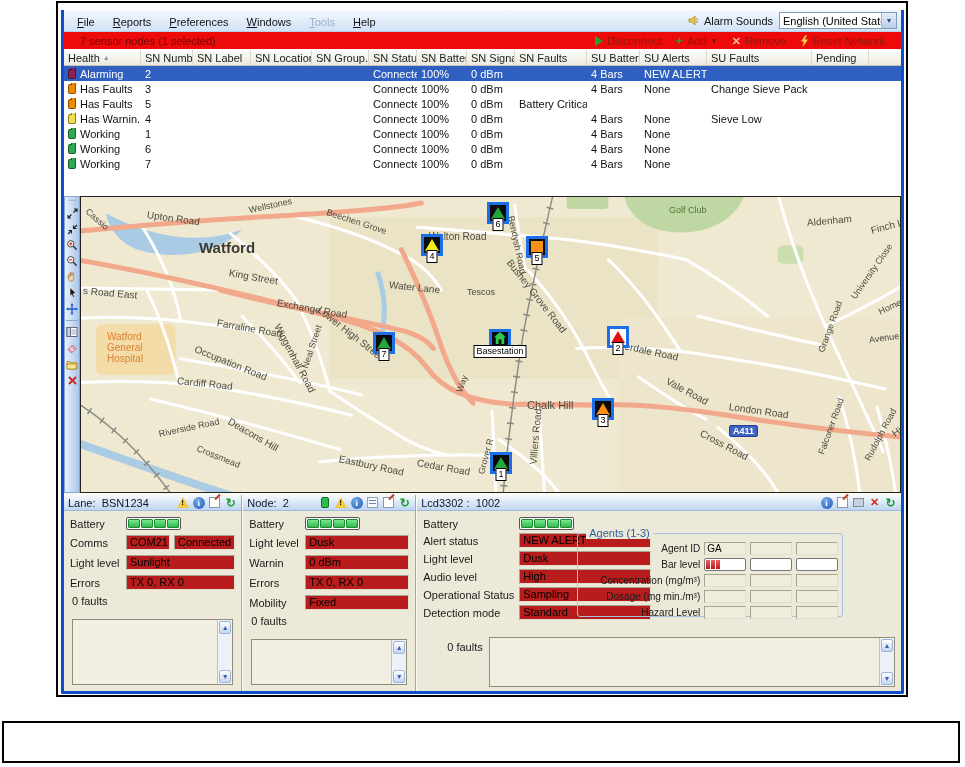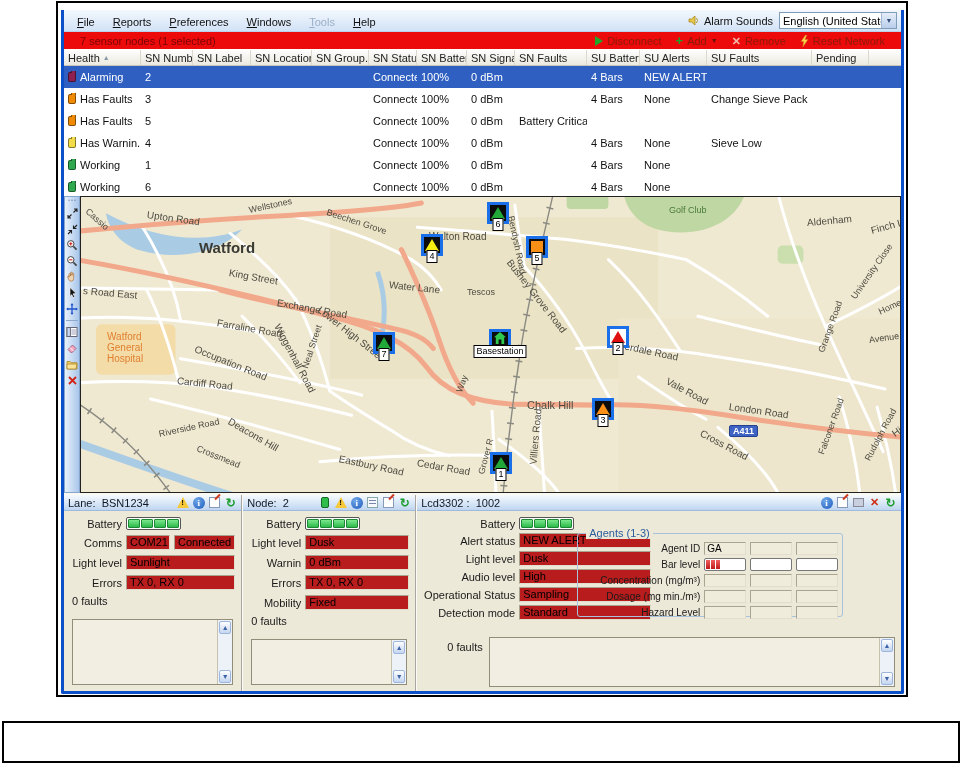--- a/index.html
+++ b/index.html
@@ -35,21 +35,21 @@
   .play-ic{width:0;height:0;border-top:5px solid transparent;border-bottom:5px solid transparent;border-left:8px solid #1FA828;}
   .plus-ic{color:#1CA32A;font-weight:bold;font-size:13px;line-height:10px;}
   .ddown-ic{font-size:7px;color:#6A1208;}
   .xx-ic{color:#F2B9A8;font-weight:bold;font-size:11px;line-height:10px;}
 
   
   .table-wrap{height:147px;background:#fff;border-top:1px solid #fff;overflow:hidden;flex:0 0 auto;}
   .lv-head{display:flex;height:16px;background:linear-gradient(#FEFEFE,#EBE9DF);border-bottom:1px solid #C8C5BA;}
   .lv-col{font-size:11px;color:#222;padding:1px 4px;border-right:1px solid #DCD9CC;white-space:nowrap;overflow:hidden;flex:0 0 auto;display:flex;align-items:center;gap:3px;}
   .sort-arrow{font-size:7px;color:#8A98A8;}
-  .lv-row{display:flex;height:22px;font-size:11px;align-items:center;color:#111;}
+  .lv-row{display:flex;height:15px;font-size:11px;align-items:center;color:#111;}
   .lv-row.selected{background:#2E5FC1;color:#fff;}
   .lv-cell{padding:0 4px;white-space:nowrap;overflow:hidden;flex:0 0 auto;display:flex;align-items:center;}
   .health-ic{display:inline-block;width:8px;height:10px;border-radius:2px;border:1px solid rgba(0,0,0,.45);margin-right:4px;position:relative;flex:0 0 auto;}
   .health-ic::before{content:"";position:absolute;left:2px;top:-3px;width:3px;height:2px;background:inherit;border:1px solid rgba(0,0,0,.45);border-bottom:none;}
 
   
   .map-row{height:297px;display:flex;flex:0 0 auto;background:#fff;}
   .map-toolbar{flex:0 0 16px;background:linear-gradient(90deg,#E8F1FB,#A9C6EA);border:1px solid #87A6CE;display:flex;flex-direction:column;align-items:center;padding-top:1px;gap:4px;}
   .tb-grip{font-size:9px;color:#44608C;line-height:5px;}
   .tb-ic{width:12px;height:12px;display:flex;align-items:center;justify-content:center;}
@@ -82,21 +82,21 @@
   .edit-ic{width:11px;height:11px;background:#fff;border:1px solid #8A98B8;position:relative;}
   .edit-ic::after{content:"";position:absolute;right:-2px;top:-2px;width:7px;height:2px;background:#D03A20;transform:rotate(-45deg);}
   .batt-ic{width:8px;height:11px;background:#2FBE4C;border:1px solid #156A28;border-radius:2px;}
   .list-ic{width:11px;height:11px;background:#F6F8FB;border:1px solid #8AA;position:relative;}
   .list-ic::after{content:"";position:absolute;left:1px;top:2px;width:7px;height:1px;background:#78A;box-shadow:0 3px 0 #78A;}
   .cols-ic{width:11px;height:9px;border:1px solid #889;background:linear-gradient(90deg,#C8D0E0 30%,#fff 30%,#fff 36%,#C8D0E0 36%,#C8D0E0 63%,#fff 63%,#fff 69%,#C8D0E0 69%);}
   .delx-ic{color:#D03018;font-weight:bold;font-size:11px;}
 
   .p-body{flex:1;padding:6px 6px 4px 6px;position:relative;}
   .frow{display:flex;align-items:center;margin-bottom:5px;gap:4px;}
-  .flabel{text-align:right;font-size:11px;color:#1A1A1A;flex:0 0 auto;white-space:nowrap;}
+  .flabel{font-size:11px;color:#1A1A1A;flex:0 0 auto;white-space:nowrap;}
   .fbox{flex:1;height:15px;line-height:13px;font-size:11px;padding:0 3px;background:#b91c1c;border:1px solid #A9A490;border-right-color:#E2DECE;border-bottom-color:#E2DECE;white-space:nowrap;overflow:hidden;}
   .battery{display:inline-flex;gap:1px;height:13px;padding:1px;background:#fff;border:1px solid #555;border-radius:2px;}
   .battery i{width:12px;height:9px;background:#E8E8E0;border-radius:1px;}
   .battery i.on{background:linear-gradient(#7BE88C,#2DB94A);border:1px solid #1C8A34;}
   .faults-label{font-size:11px;color:#1A1A1A;margin:2px 0 3px 2px;}
   .listbox{background:#F2EFE2;border:1px solid #928D78;position:relative;}
   .sbar{position:absolute;right:0;top:0;bottom:0;width:15px;background:#EDF2F9;border-left:1px solid #C5C1AE;display:flex;flex-direction:column;justify-content:space-between;padding:1px;}
   .sb-btn{height:13px;background:linear-gradient(#FEFEFF,#C4D6F0);border:1px solid #9DB5DB;border-radius:2px;font-size:7px;color:#3E63A8;display:flex;align-items:center;justify-content:center;}
 
   .agents-box{position:absolute;left:160px;top:22px;width:266px;height:84px;border:1px solid #A8C2DE;border-radius:3px;}

